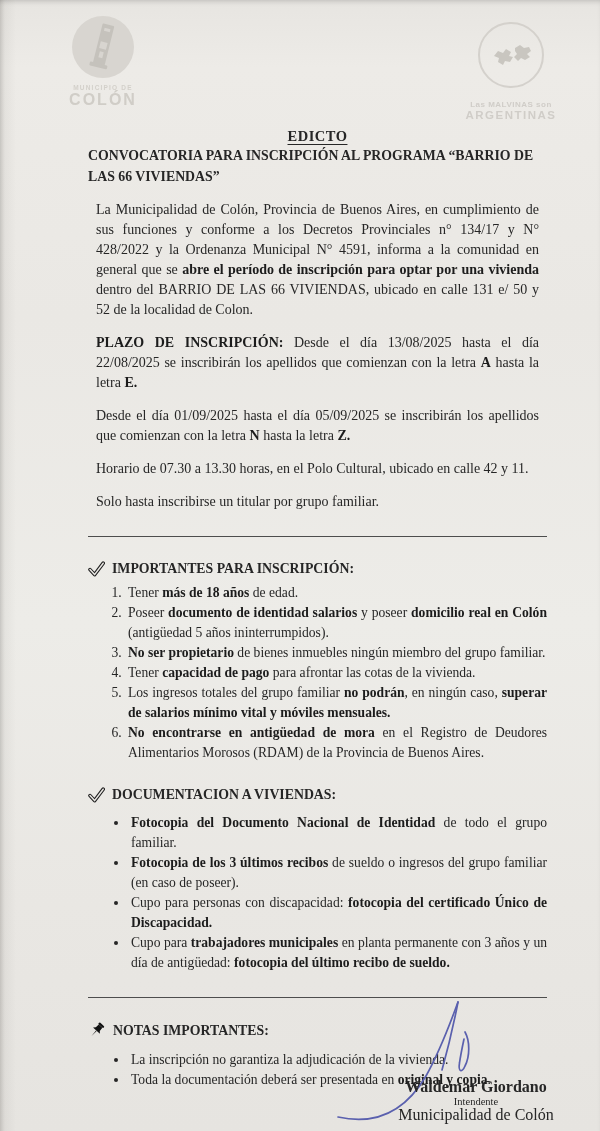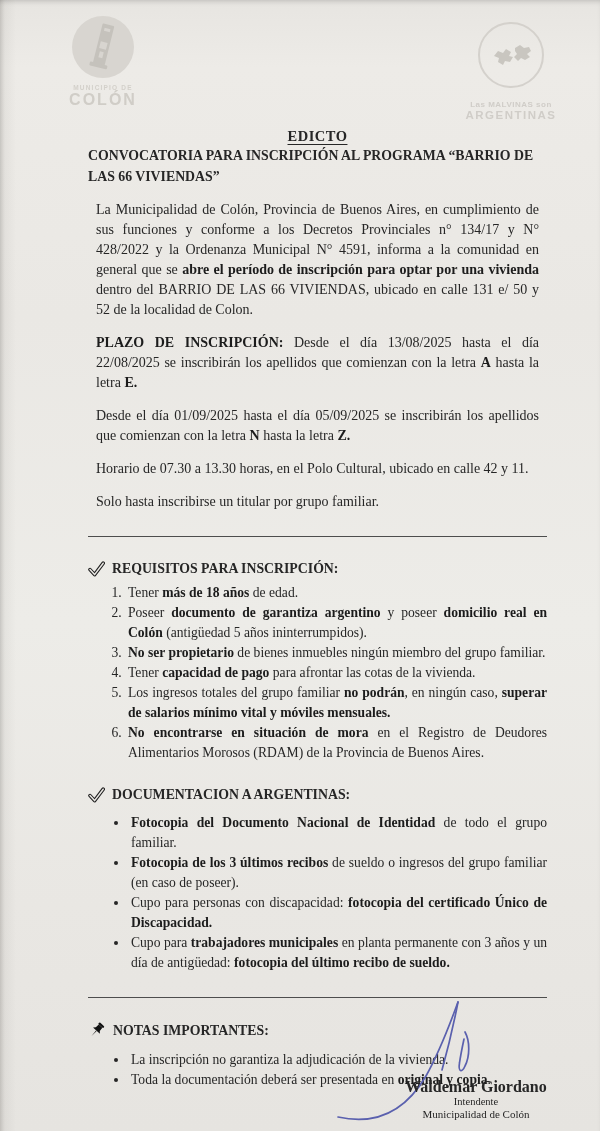--- a/index.html
+++ b/index.html
@@ -44,21 +44,21 @@
   ol.num li{font-size:13.6px;line-height:20px;text-align:justify;padding-left:3px;}
   ul.dot{margin:10px 0 0 0;padding-left:41px;list-style:disc;}
   ul.dot li{font-size:13.6px;line-height:20px;text-align:justify;padding-left:2px;}
 
   hr.sep{border:none;border-top:1.3px solid #4d4d4d;margin:24px 0 0 0;}
 
   .signature-svg{position:absolute;left:330px;top:996px;width:230px;height:133px;pointer-events:none;}
   .signature-block{position:absolute;left:378px;top:1078px;width:196px;text-align:center;}
   .sig-name{font-weight:bold;font-size:16px;line-height:17px;}
   .sig-role{font-size:10.5px;line-height:13px;}
-  .sig-org{font-size:11px;line-height:13px;}
+  .sig-org{font-size:16px;line-height:13px;}
 </style>
 </head>
 <body>
 
 <div class="page">
 
   <div class="header">
     <div class="logo logo-right">
       <div class="circle">
         <svg width="58" height="58" viewBox="0 0 58 58">
@@ -105,39 +105,39 @@
 
     <hr class="sep">
 
     <div class="section-head">
       <span class="icon">
         <svg width="17" height="16" viewBox="0 0 17 16">
           <path d="M2 8.6 L6.6 13.6 L15.2 2.2" fill="none" stroke="#1f1f1f" stroke-width="3.6" stroke-linecap="round" stroke-linejoin="round"></path>
           <path d="M2 8.6 L6.6 13.6 L15.2 2.2" fill="none" stroke="#eae8e4" stroke-width="1.5" stroke-linecap="round" stroke-linejoin="round"></path>
         </svg>
       </span>
-      <span>REQUISITOS PARA INSCRIPCIÓN:</span>
+      <span>IMPORTANTES PARA INSCRIPCIÓN:</span>
     </div>
     <ol class="num">
         <li>Tener <b>más de 18 años</b> de edad.</li>
-        <li>Poseer <b>documento de garantiza argentino</b> y poseer <b>domicilio real en Colón</b> (antigüedad 5 años ininterrumpidos).</li>
+        <li>Poseer <b>documento de identidad salarios</b> y poseer <b>domicilio real en Colón</b> (antigüedad 5 años ininterrumpidos).</li>
         <li><b>No ser propietario</b> de bienes inmuebles ningún miembro del grupo familiar.</li>
         <li>Tener <b>capacidad de pago</b> para afrontar las cotas de la vivienda.</li>
         <li>Los ingresos totales del grupo familiar <b>no podrán</b>, en ningún caso, <b>superar de salarios mínimo vital y móviles mensuales.</b></li>
-        <li><b>No encontrarse en situación de mora</b> en el Registro de Deudores Alimentarios Morosos (RDAM) de la Provincia de Buenos Aires.</li>
+        <li><b>No encontrarse en antigüedad de mora</b> en el Registro de Deudores Alimentarios Morosos (RDAM) de la Provincia de Buenos Aires.</li>
       </ol>
 
     <div class="section-head">
       <span class="icon">
         <svg width="17" height="16" viewBox="0 0 17 16">
           <path d="M2 8.6 L6.6 13.6 L15.2 2.2" fill="none" stroke="#1f1f1f" stroke-width="3.6" stroke-linecap="round" stroke-linejoin="round"></path>
           <path d="M2 8.6 L6.6 13.6 L15.2 2.2" fill="none" stroke="#eae8e4" stroke-width="1.5" stroke-linecap="round" stroke-linejoin="round"></path>
         </svg>
       </span>
-      <span>DOCUMENTACION A ARGENTINAS:</span>
+      <span>DOCUMENTACION A VIVIENDAS:</span>
     </div>
     <ul class="dot">
         <li><b>Fotocopia del Documento Nacional de Identidad</b> de todo el grupo familiar.</li>
         <li><b>Fotocopia de los 3 últimos recibos</b> de sueldo o ingresos del grupo familiar (en caso de poseer).</li>
         <li>Cupo para personas con discapacidad: <b>fotocopia del certificado Único de Discapacidad.</b></li>
         <li>Cupo para <b>trabajadores municipales</b> en planta permanente con 3 años y un día de antigüedad: <b>fotocopia del último recibo de sueldo.</b></li>
       </ul>
 
     <hr class="sep">
 

